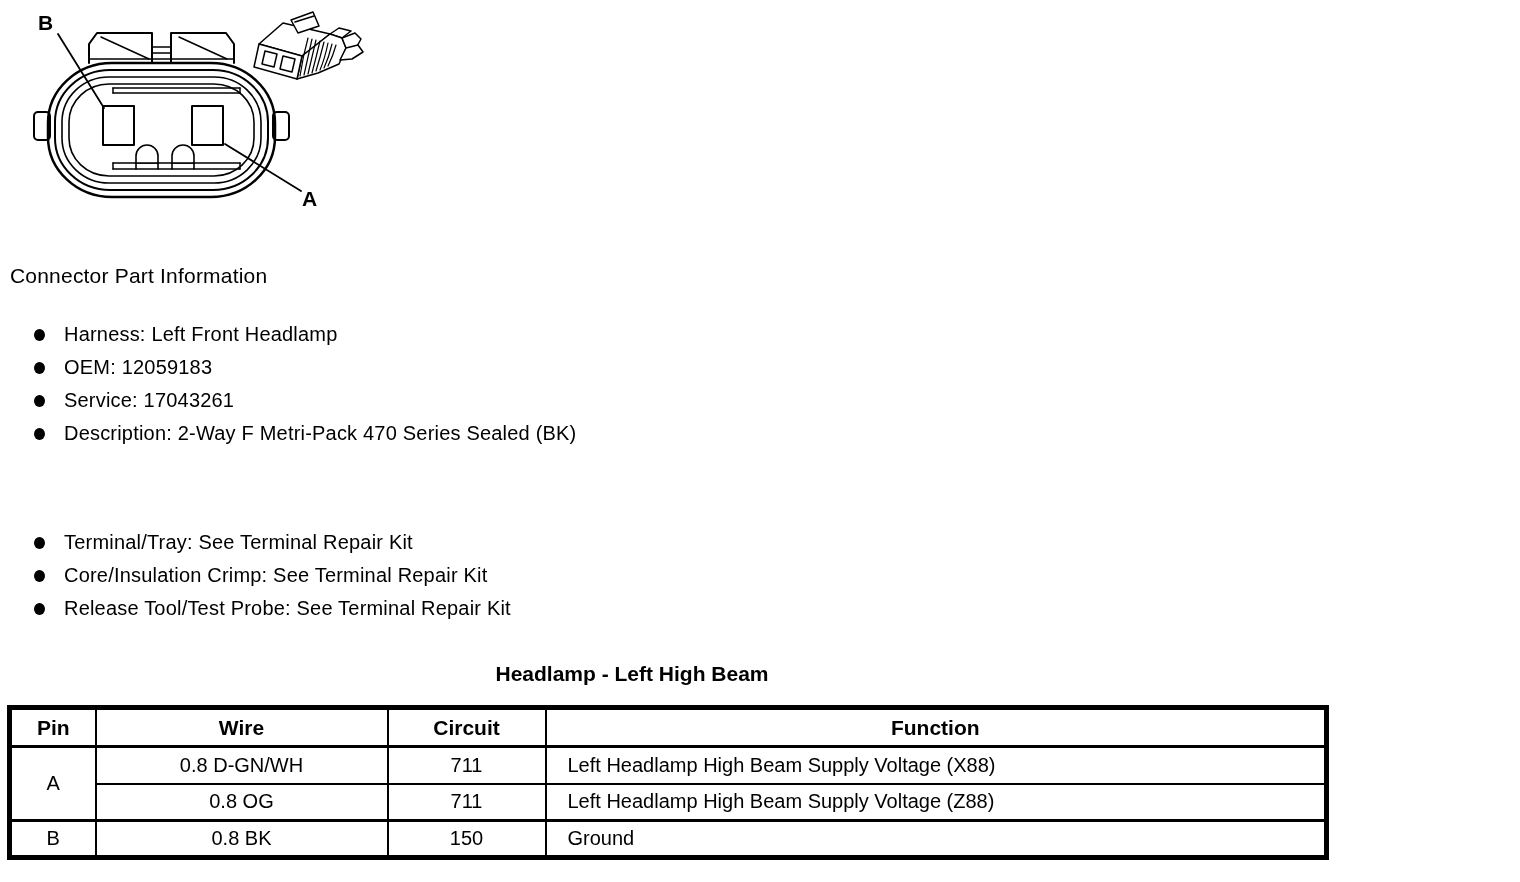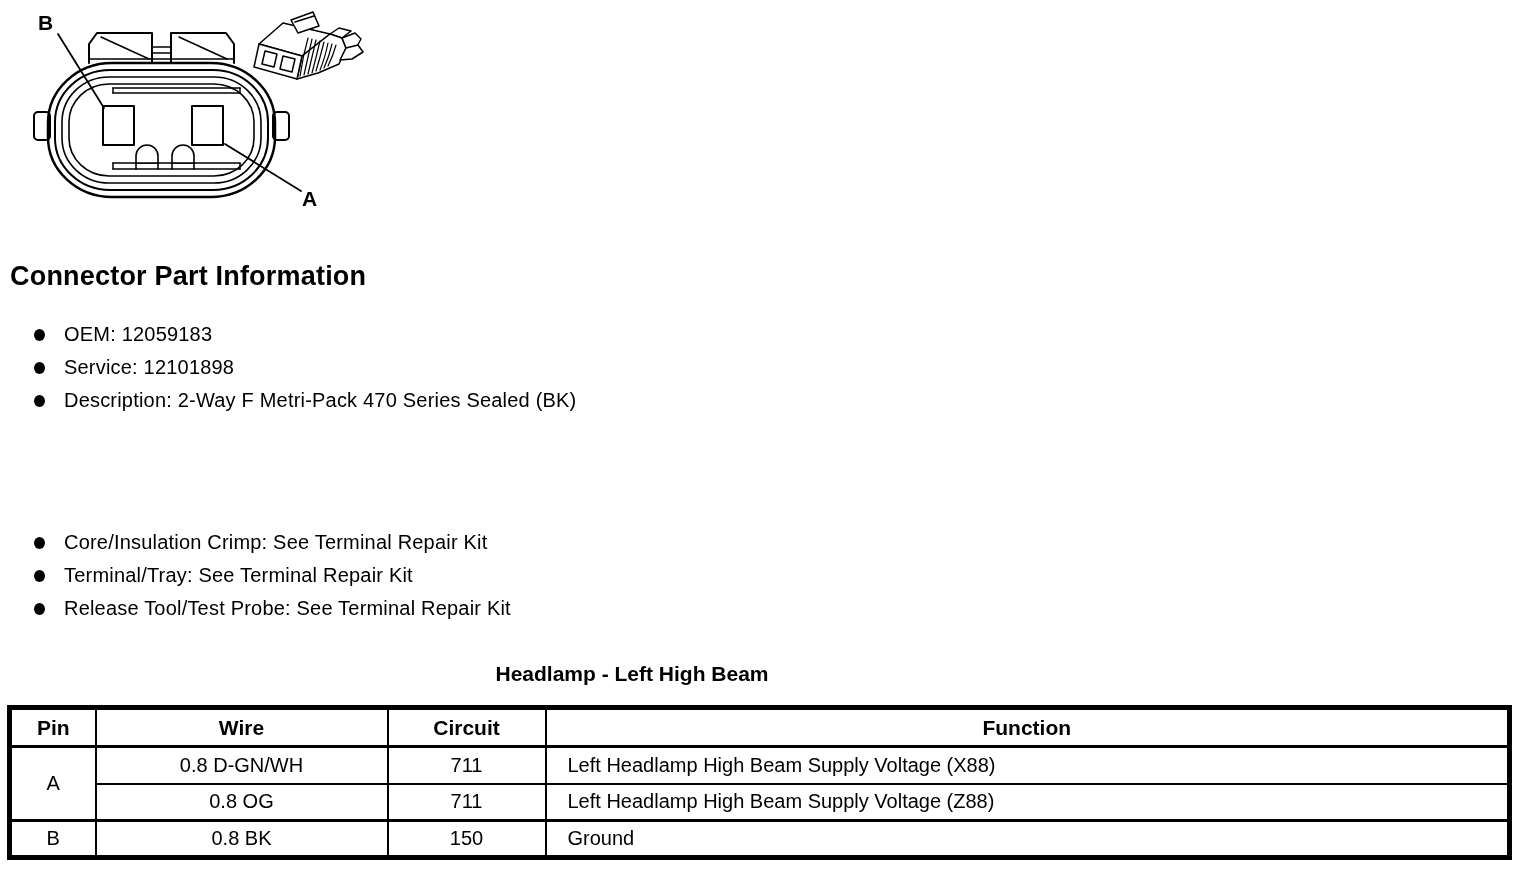--- a/index.html
+++ b/index.html
@@ -12,21 +12,21 @@
     overflow: hidden;
   }
   .page { position: absolute; inset: 0; background: #ffffff; }
 
   
   .diagram { position: absolute; left: 0; top: 0; }
 
   
   .section-heading {
     position: absolute; left: 10px;
-    font-size: 27px; font-weight: bold; line-height: 26px;
+    font-size: 21px; font-weight: normal; line-height: 26px;
     letter-spacing: 0.2px;
   }
   .heading-connector { top: 263px; }
   .heading-terminal  { top: 471px; }
 
   
   .bullet-list { position: absolute; left: 34px; list-style: none; }
   .list-connector { top: 318px; }
   .list-terminal  { top: 526px; }
   .bullet-list li {
@@ -39,21 +39,21 @@
   }
 
   
   .table-title {
     position: absolute; left: 0; top: 661px; width: 1264px;
     text-align: center; font-size: 21px; font-weight: bold; line-height: 26px;
   }
 
   
   table.pinout {
-    position: absolute; left: 7px; top: 705px; width: 1505px;
+    position: absolute; left: 7px; top: 705px; width: 1322px;
     border-collapse: collapse; table-layout: fixed;
     font-size: 20px;
   }
   table.pinout { border: 5px solid #000; }
   table.pinout th, table.pinout td {
     border: 2px solid #000;
     text-align: center; vertical-align: middle;
     overflow: hidden; white-space: nowrap;
   }
   table.pinout th { font-size: 21px; font-weight: bold; height: 39px; border-bottom: 3px solid #000; }
@@ -139,41 +139,45 @@
 
     <text x="38" y="30" font-size="21" font-weight="bold" fill="#000" stroke="none">B</text>
     <text x="302" y="206" font-size="21" font-weight="bold" fill="#000" stroke="none">A</text>
   </svg>
 
   <h2 class="section-heading heading-connector">Connector Part Information</h2>
 
   <ul class="bullet-list list-connector">
     <li>
       <span class="bullet"></span>
+      <span>Harness: Left Front Headlamp</span>
+    </li>
+    <li>
+      <span class="bullet"></span>
       <span>OEM: 12059183</span>
     </li>
     <li>
       <span class="bullet"></span>
-      <span>Service: 12101898</span>
+      <span>Service: 17043261</span>
     </li>
     <li>
       <span class="bullet"></span>
       <span>Description: 2-Way F Metri-Pack 470 Series Sealed (BK)</span>
     </li>
   </ul>
 
 
   <ul class="bullet-list list-terminal">
     <li>
       <span class="bullet"></span>
+      <span>Terminal/Tray: See Terminal Repair Kit</span>
+    </li>
+    <li>
+      <span class="bullet"></span>
       <span>Core/Insulation Crimp: See Terminal Repair Kit</span>
-    </li>
-    <li>
-      <span class="bullet"></span>
-      <span>Terminal/Tray: See Terminal Repair Kit</span>
     </li>
     <li>
       <span class="bullet"></span>
       <span>Release Tool/Test Probe: See Terminal Repair Kit</span>
     </li>
   </ul>
 
   <div class="table-title">Headlamp - Left High Beam</div>
 
   <table class="pinout">

